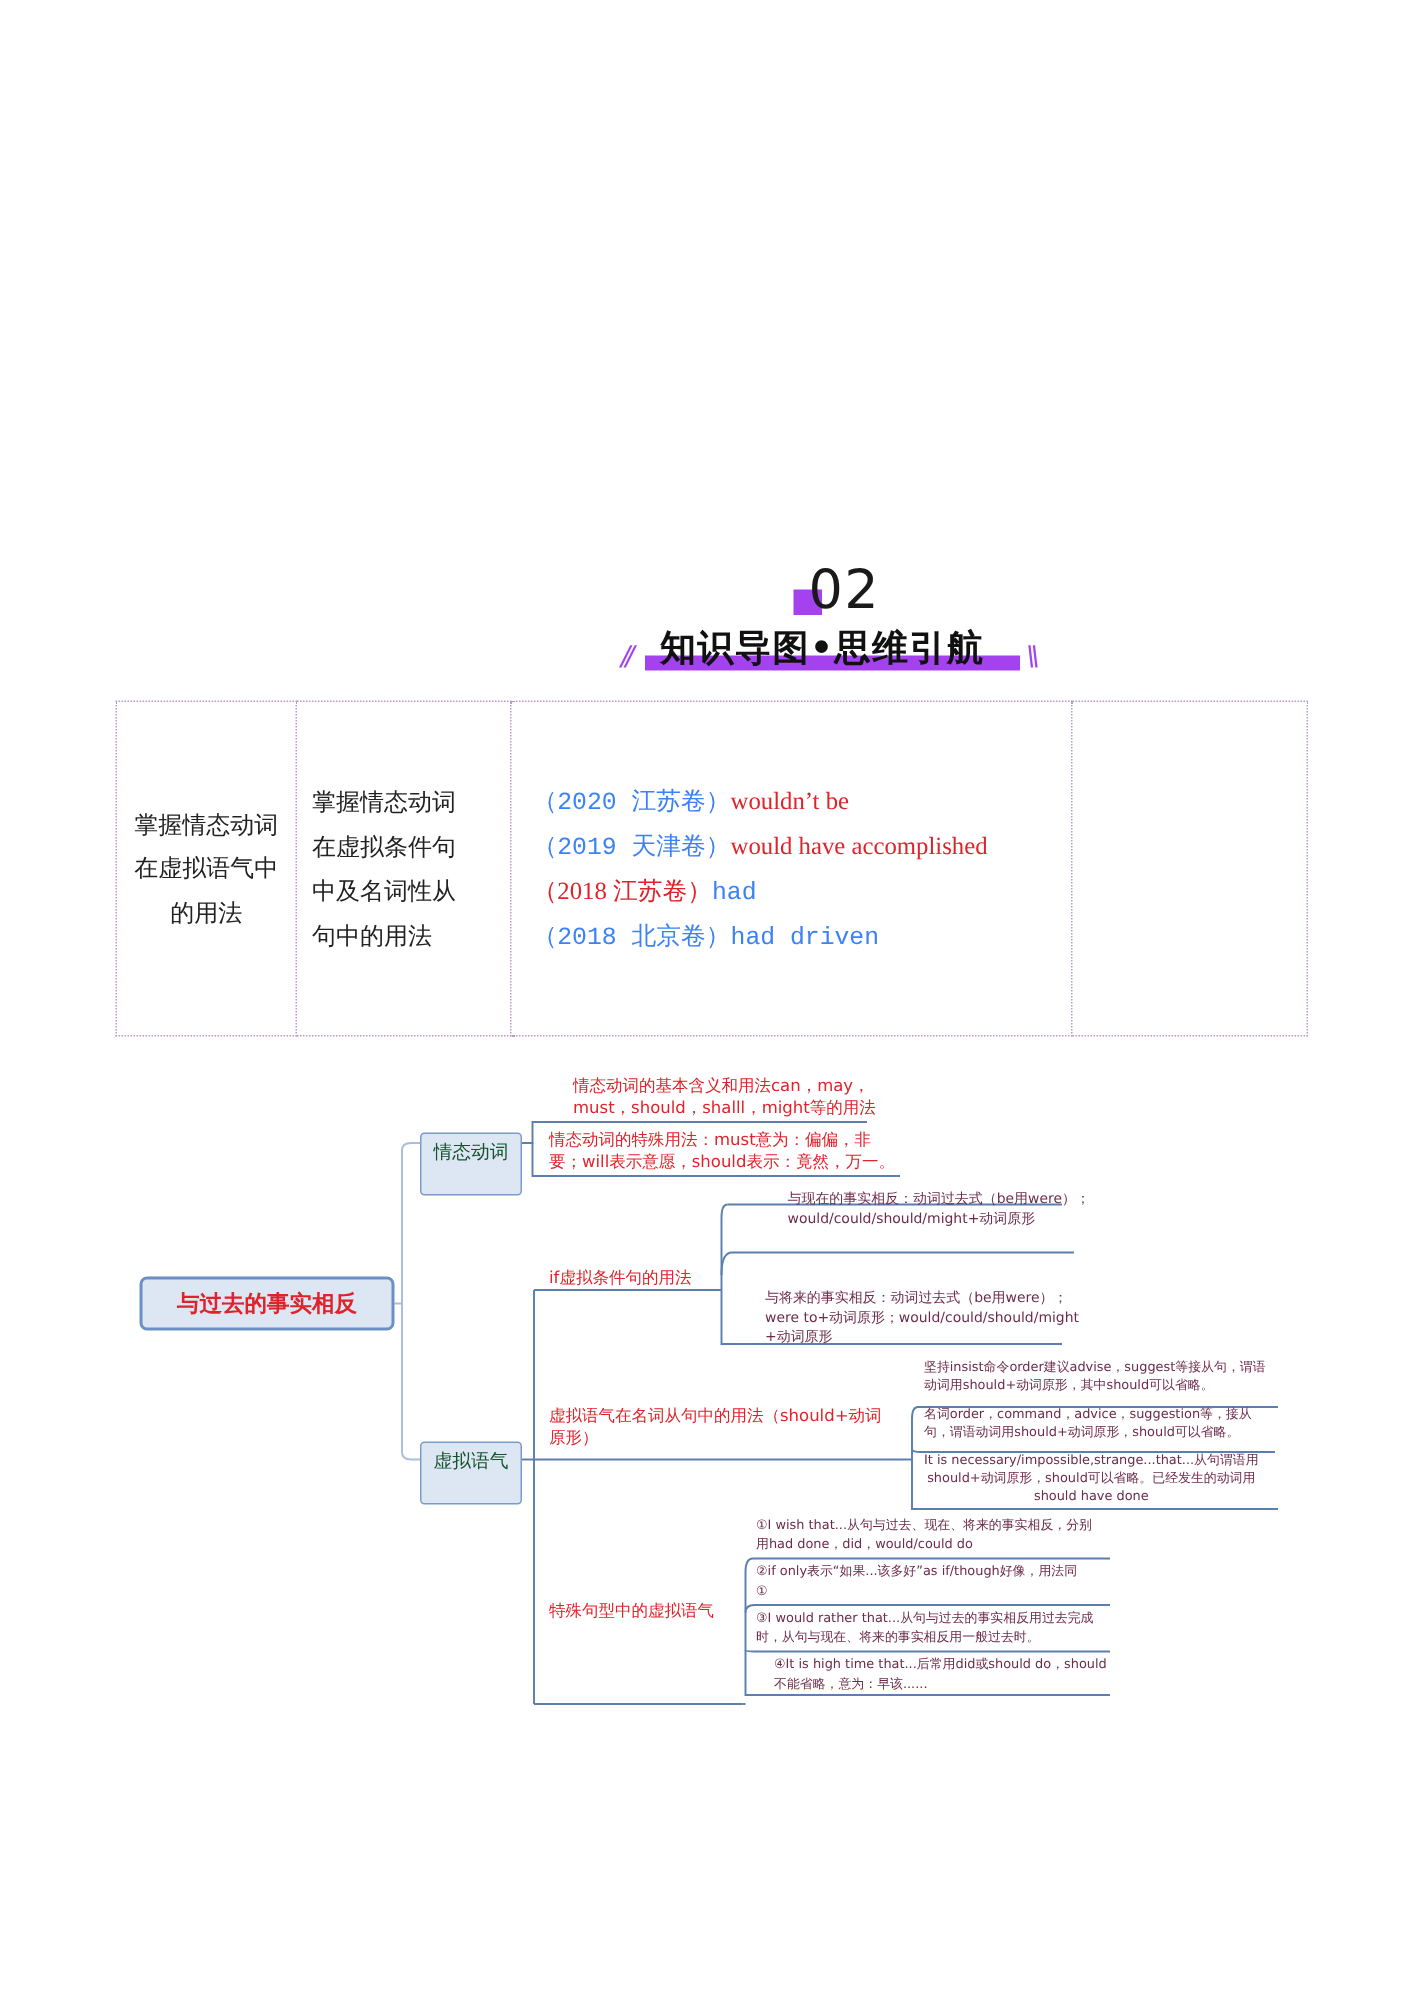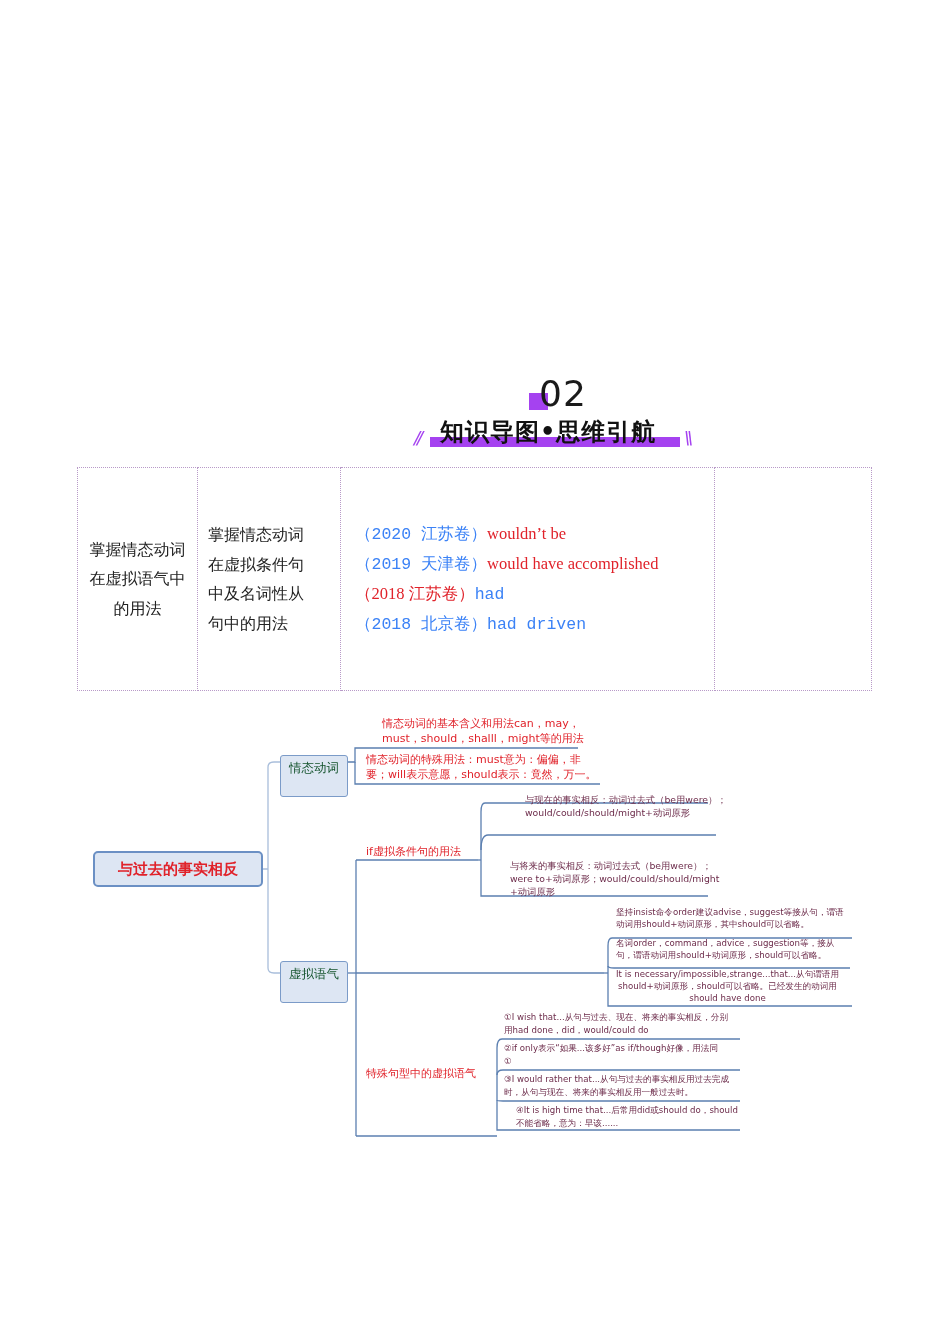--- a/index.html
+++ b/index.html
@@ -134,20 +134,24 @@
   <div class="leaf" style="left:366px; top:17px;margin-left:16px;">
     <div>情态动词的基本含义和用法can，may，</div>
     <div>must，should，shalll，might等的用法</div>
   </div>
   <div class="leaf" style="left:366px; top:53px;">
     <div>情态动词的特殊用法：must意为：偏偏，非</div>
     <div>要；will表示意愿，should表示：竟然，万一。</div>
   </div>
 
   <div class="leaf-l2" style="left:366px; top:145px;">if虚拟条件句的用法</div>
+  <div class="leaf-l2" style="left:366px; top:237px;">
+    <div>虚拟语气在名词从句中的用法（should+动词</div>
+    <div>原形）</div>
+  </div>
   <div class="leaf-l2" style="left:366px; top:367px;">特殊句型中的虚拟语气</div>
 
   <div class="leaf-s" style="left:488px; top:94px;margin-left:37px;">
     <div>与现在的事实相反：动词过去式（be用were）；</div>
     <div>would/could/should/might+动词原形</div>
   </div>
   <div class="leaf-s" style="left:510px; top:160px;">
     <div>与将来的事实相反：动词过去式（be用were）；</div>
     <div>were to+动词原形；would/could/should/might</div>
     <div>+动词原形</div>

